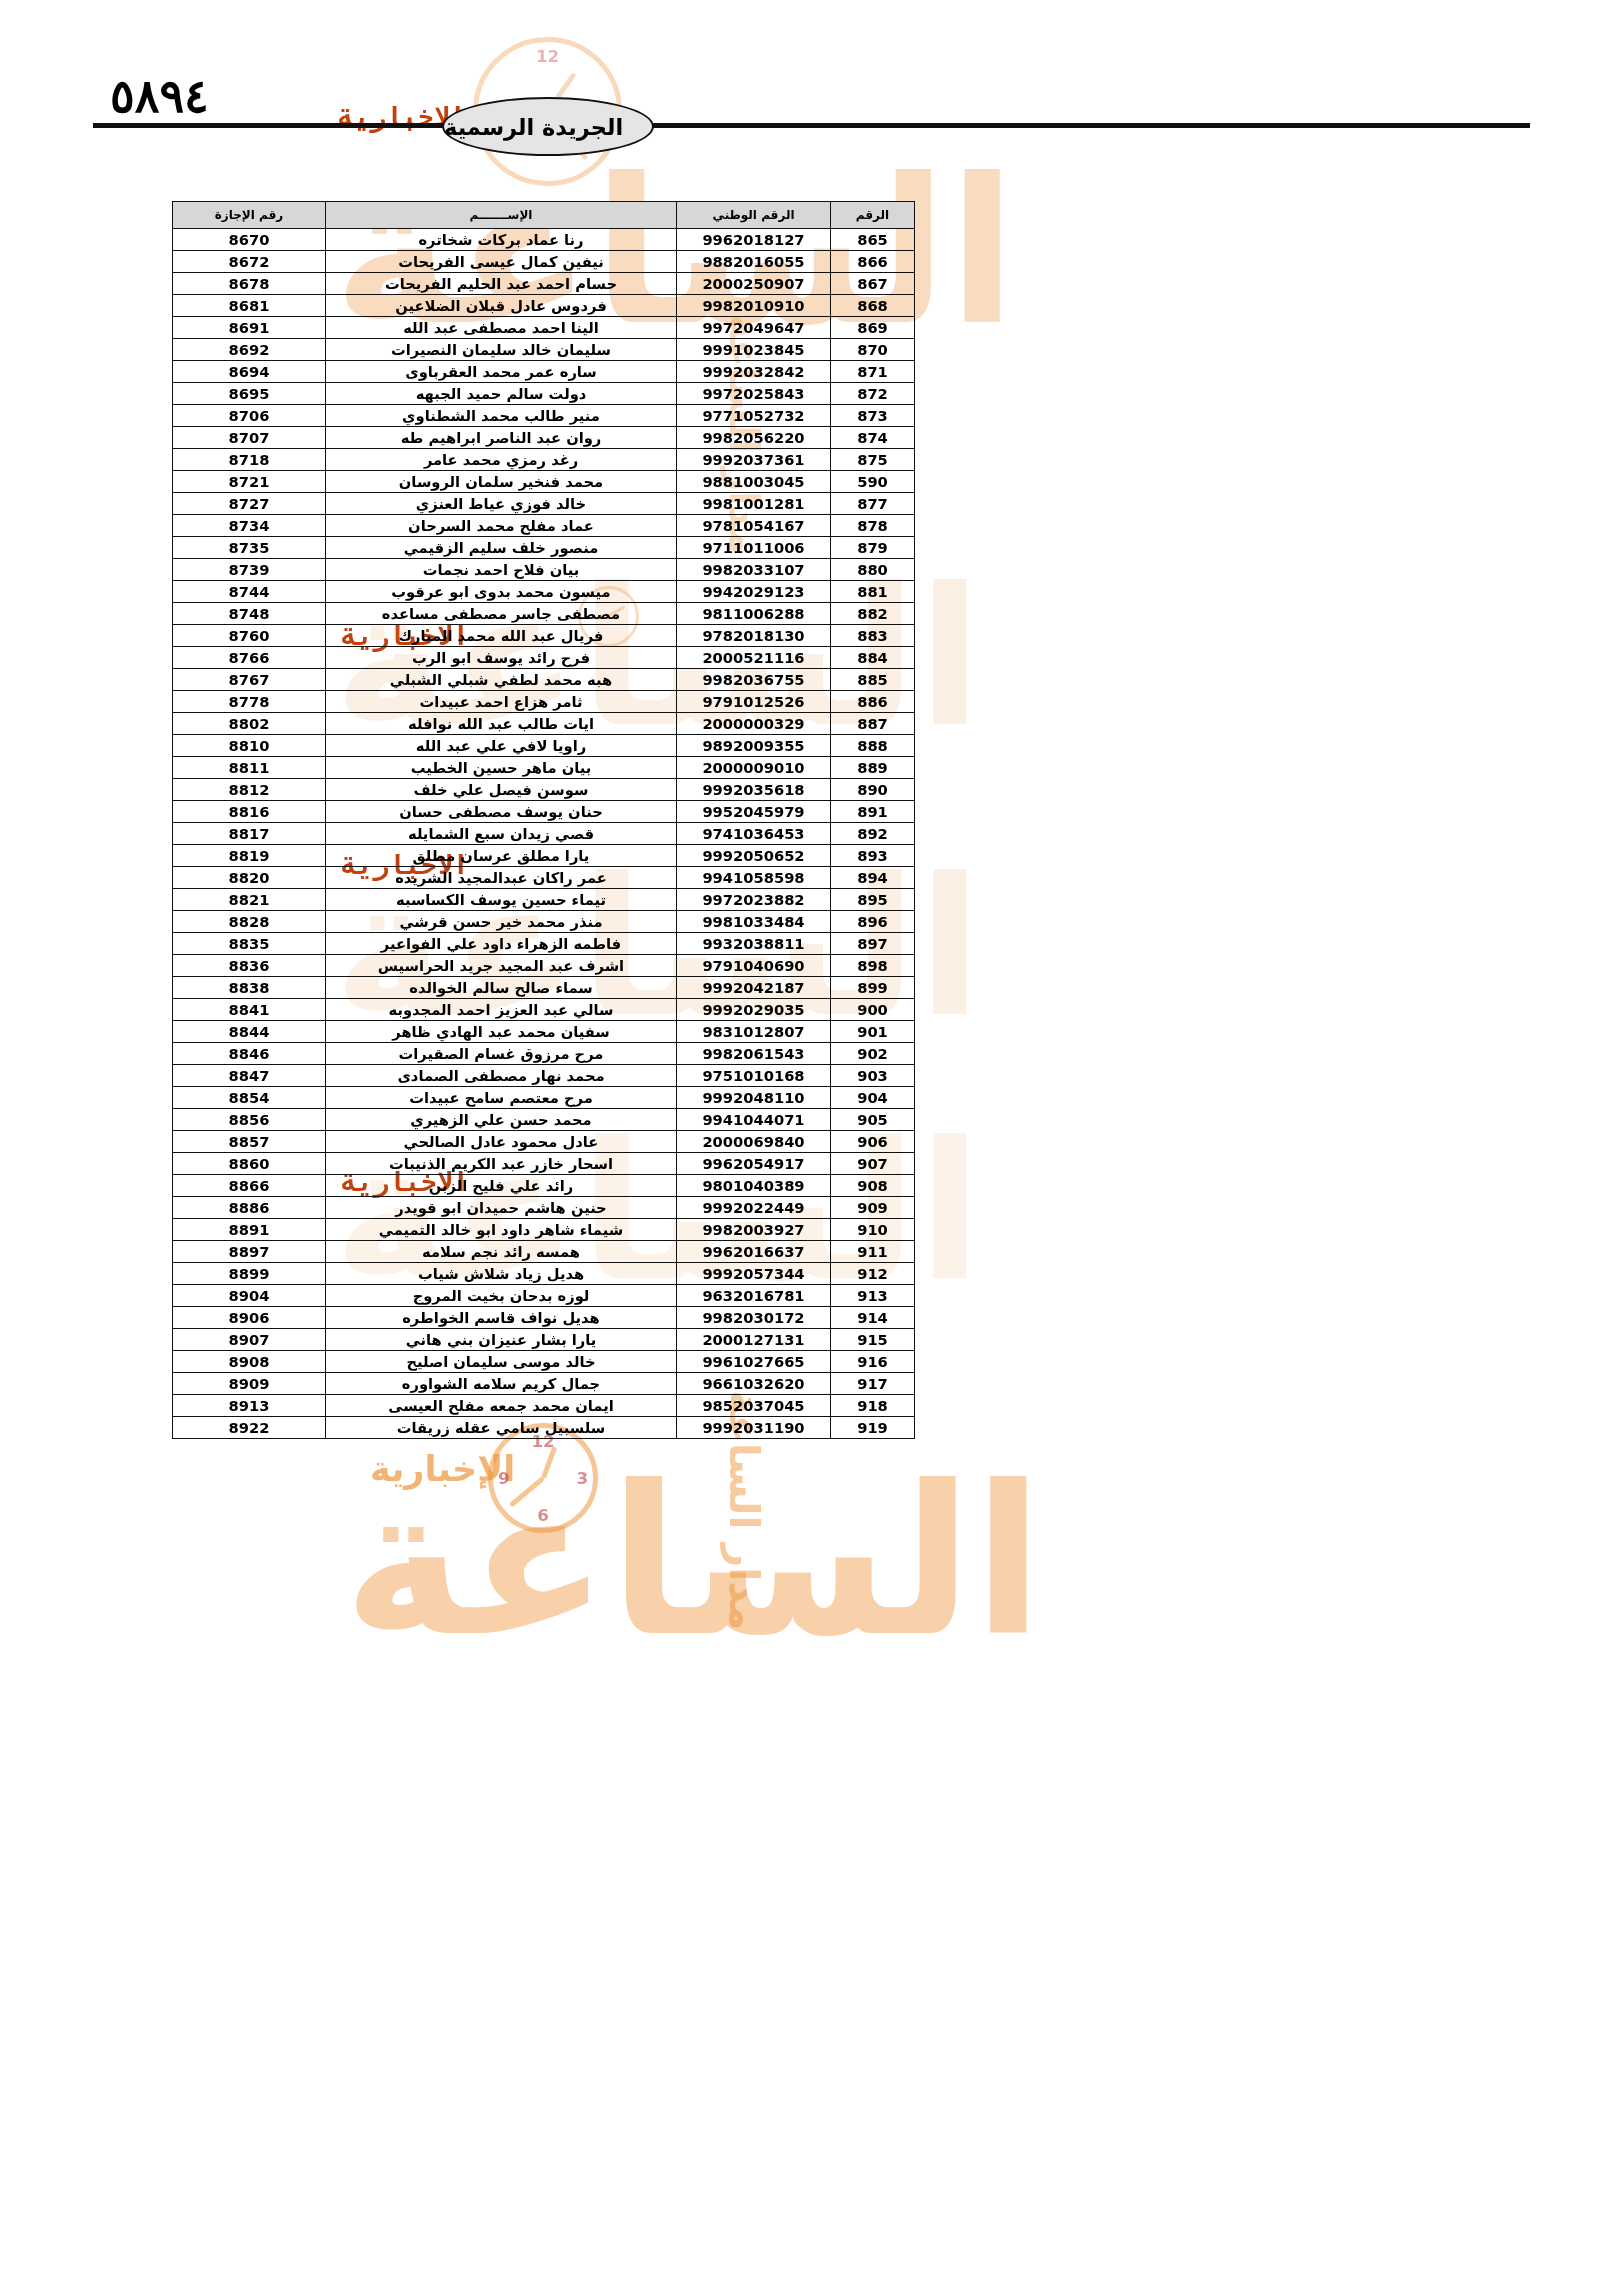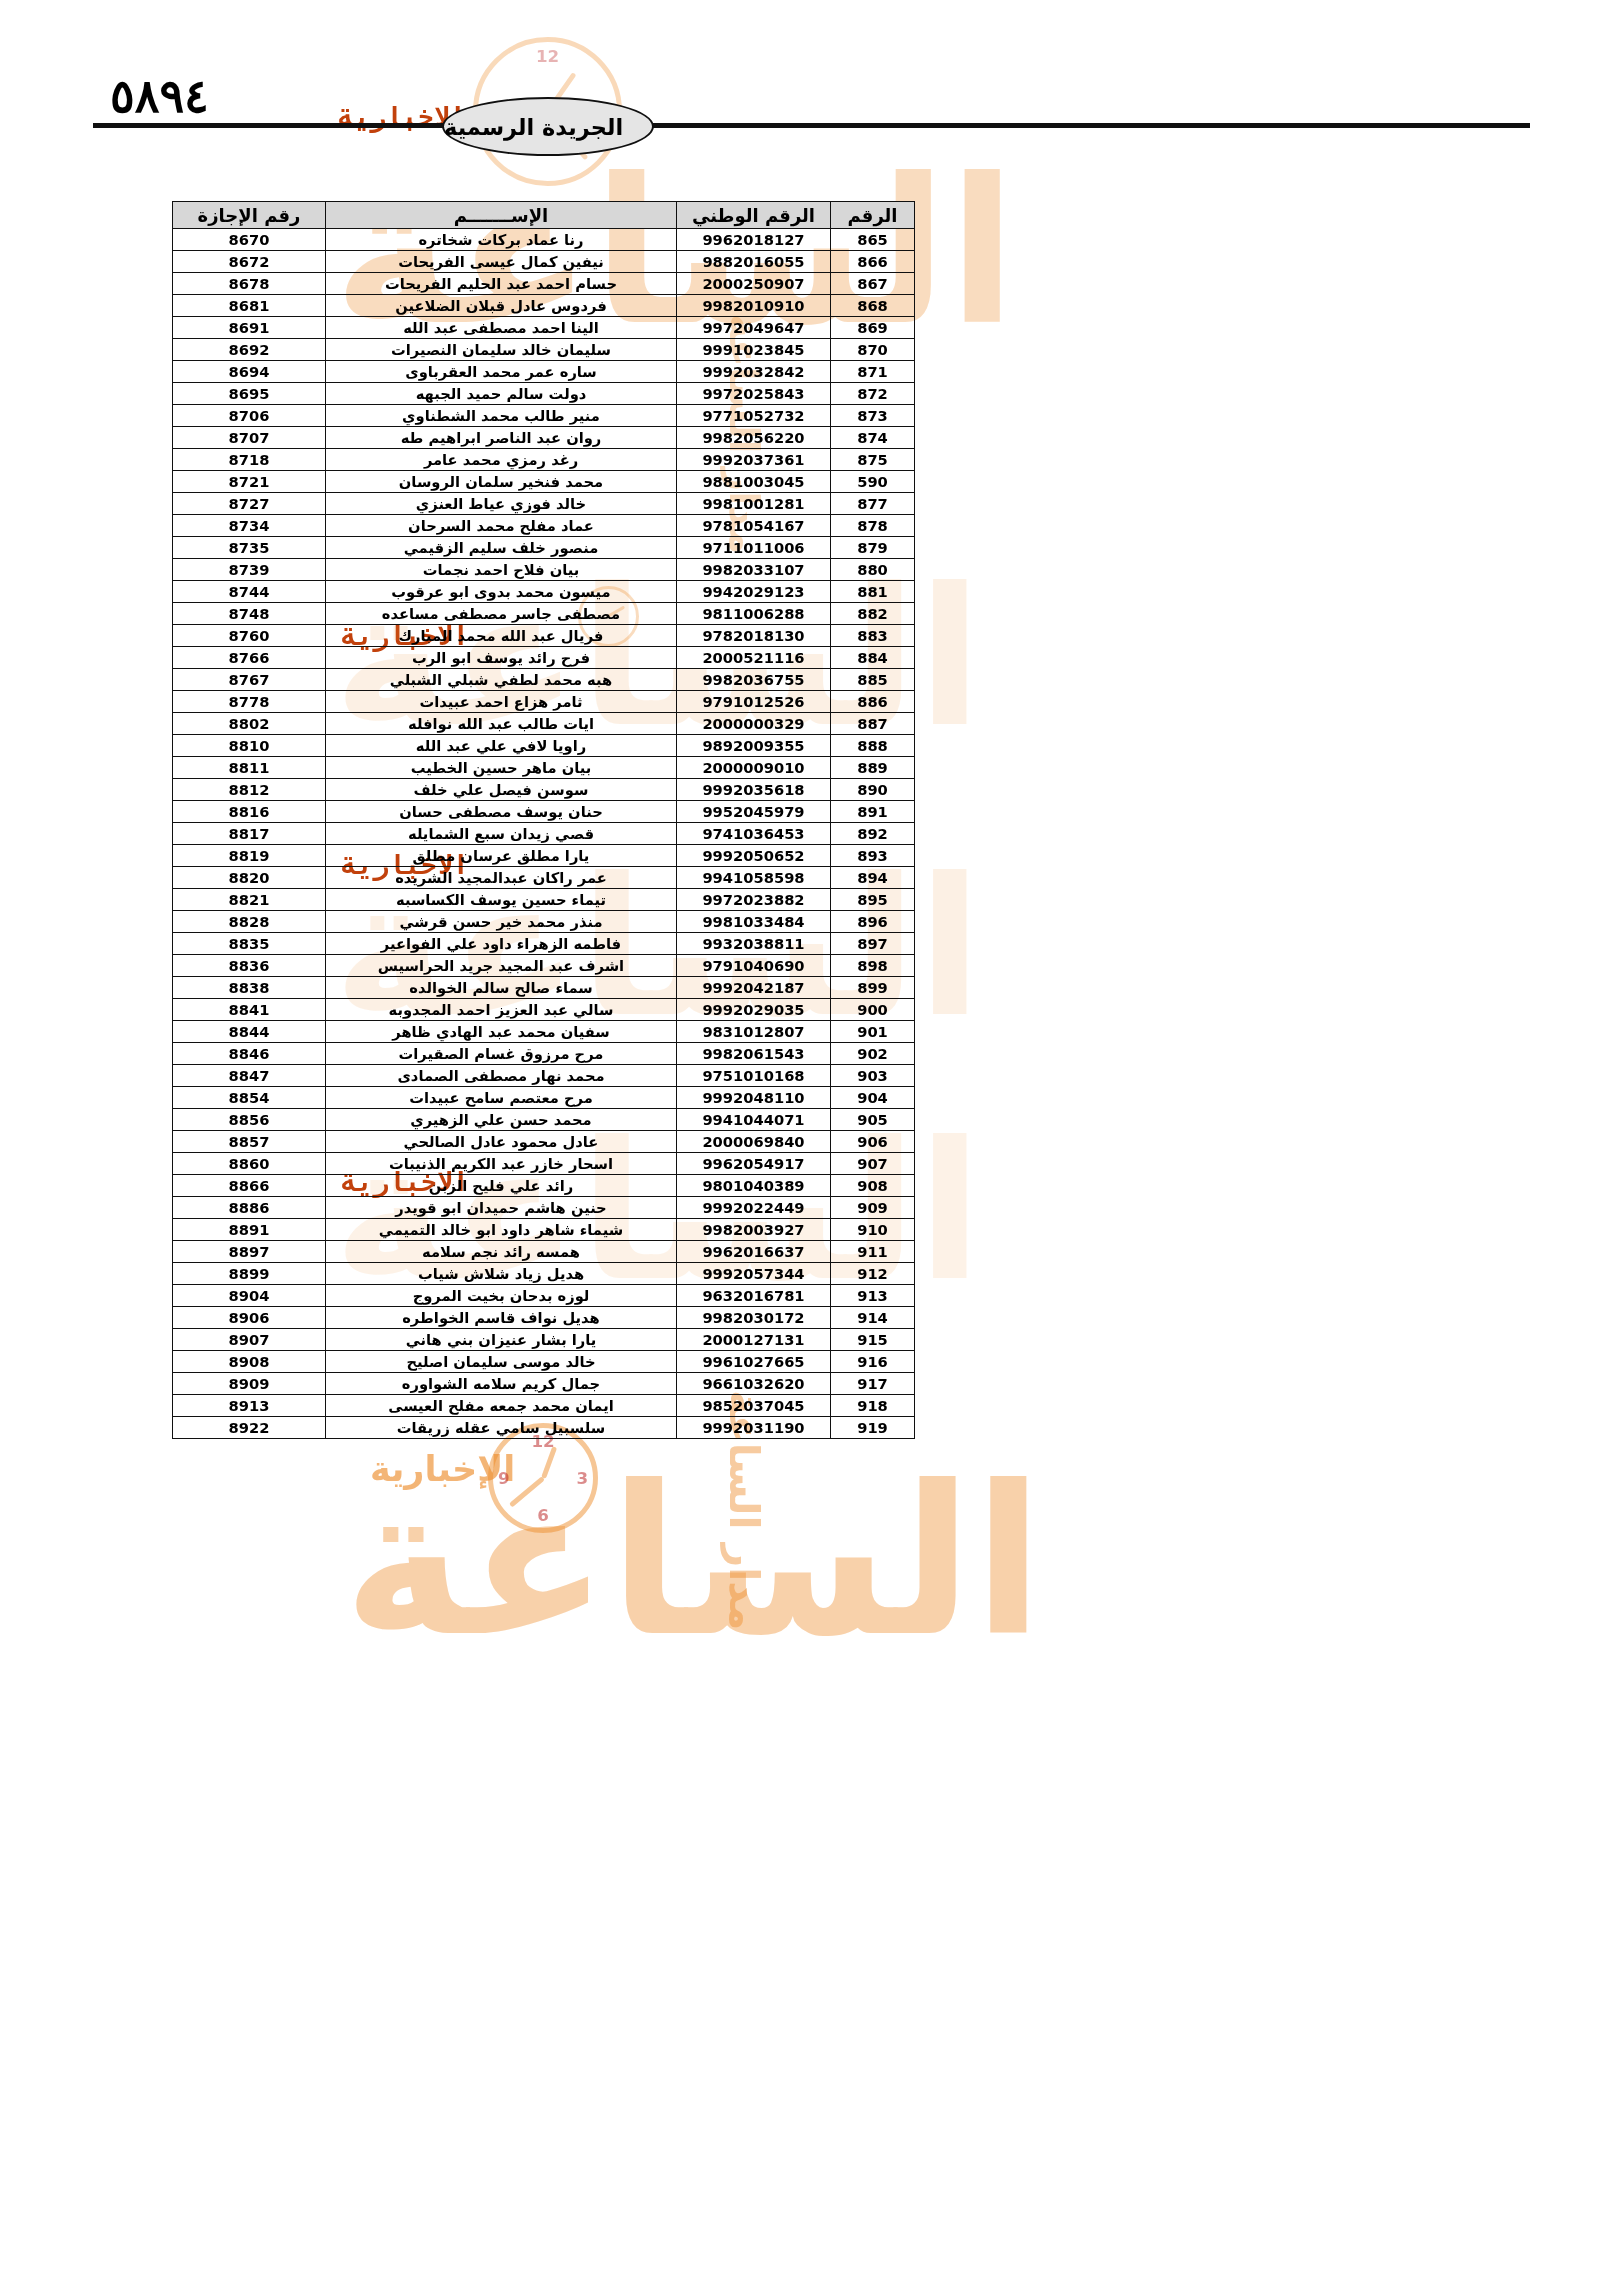--- a/index.html
+++ b/index.html
@@ -50,21 +50,21 @@
   table.records {
     position:absolute; top:201px; left:172px; width:742px;
     border-collapse:collapse; table-layout:fixed; direction:rtl;
     background:transparent;
   }
   .records th, .records td {
     border:1.6px solid #101010;
     text-align:center; vertical-align:middle;
     font-weight:bold; color:#000; overflow:hidden; white-space:nowrap;
   }
-  .records th { background:#d7d7d7; height:27.4px; font-size:18px; }
+  .records th { background:#d7d7d7; height:27.4px; font-size:12px; }
   .records td { height:22px; font-size:14.7px; padding:0 2.9px; }
 </style>
 </head>
 <body>
 
 <div class="layer-wm">
 
   <div class="clock" style="left:473px; top:37px; width:149px; height:149px; opacity:.33;">
     <span class="digit" style="top:3.9px; left:50%; transform:translateX(-50%);">12</span>
     <span class="digit" style="top:50%; right:5.9px; transform:translateY(-50%);">3</span>

